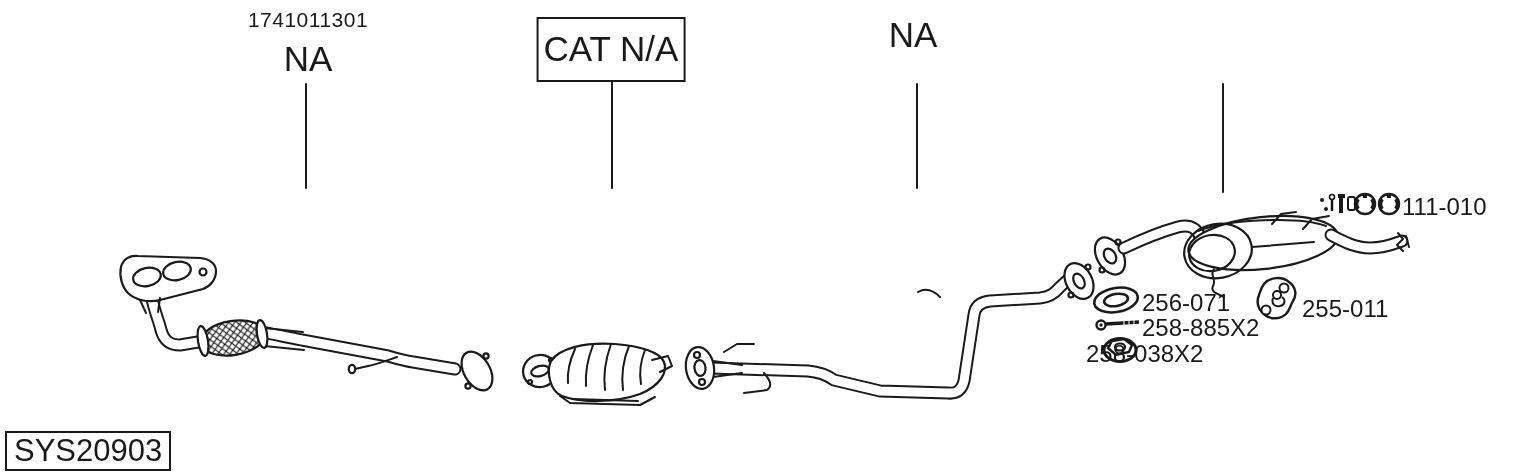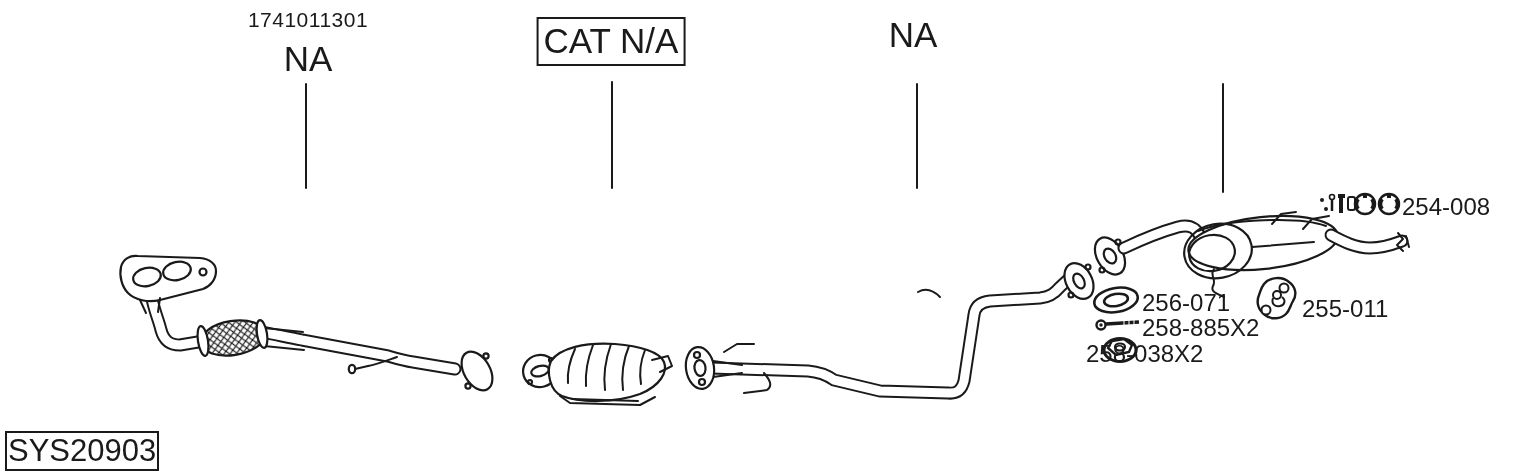--- a/index.html
+++ b/index.html
@@ -10,25 +10,25 @@
   svg{position:absolute;left:0;top:0;}
   
   .po{fill:none;stroke:#1a1a1a;stroke-width:13;stroke-linecap:round;stroke-linejoin:round;}
   .pi{fill:none;stroke:#ffffff;stroke-width:9;stroke-linecap:round;stroke-linejoin:round;}
   .ln{fill:none;stroke:#1a1a1a;stroke-width:2.2;stroke-linecap:round;stroke-linejoin:round;}
   .lnf{fill:#ffffff;stroke:#1a1a1a;stroke-width:2.2;}
   .thin{fill:none;stroke:#1a1a1a;stroke-width:2;stroke-linecap:round;stroke-linejoin:round;}
   .grp{position:absolute;text-align:center;transform:translateX(-50%);white-space:nowrap;}
   .code{font-size:21px;letter-spacing:0.5px;}
   .bigname{font-size:35px;line-height:1.05;margin-top:9px;display:inline-block;}
-  .boxed{border:2px solid #1a1a1a;padding:4px 5px;}
+  .boxed{border:2px solid #1a1a1a;padding:12px 5px;}
   .plabel{position:absolute;font-size:24px;white-space:nowrap;}
   .sysbox{
     position:absolute;left:5px;top:431px;border:2px solid #1a1a1a;
-    font-size:31px;padding:0 1px;line-height:1.15;white-space:nowrap;
+    font-size:31px;padding:0 7px;line-height:1.15;white-space:nowrap;
   }
 </style>
 </head>
 <body>
 
 <div class="stage">
 
   <svg width="1530" height="474" viewBox="0 0 1530 474">
     <defs>
       <pattern id="braidPat" patternUnits="userSpaceOnUse" width="7" height="7">
@@ -211,21 +211,21 @@
     <div class="code">1741011301</div>
     <div class="bigname">NA</div>
   </div>
   <div class="grp" style="left:611px;top:8px">
     <div class="bigname boxed">CAT N/A</div>
   </div>
   <div class="grp" style="left:913px;top:8px">
     <div class="bigname">NA</div>
   </div>
 
-  <div class="plabel" style="left:1402px;top:193px">254-008</div>
+  <div class="plabel" style="left:1402px;top:193px">111-010</div>
   <div class="plabel" style="left:1142px;top:289px">256-071</div>
   <div class="plabel" style="left:1142px;top:314px">258-885X2</div>
   <div class="plabel" style="left:1086px;top:340px">258-038X2</div>
   <div class="plabel" style="left:1302px;top:295px">255-011</div>
 
   <div class="sysbox">SYS20903</div>
 
 </div>
 
 </body></html>

